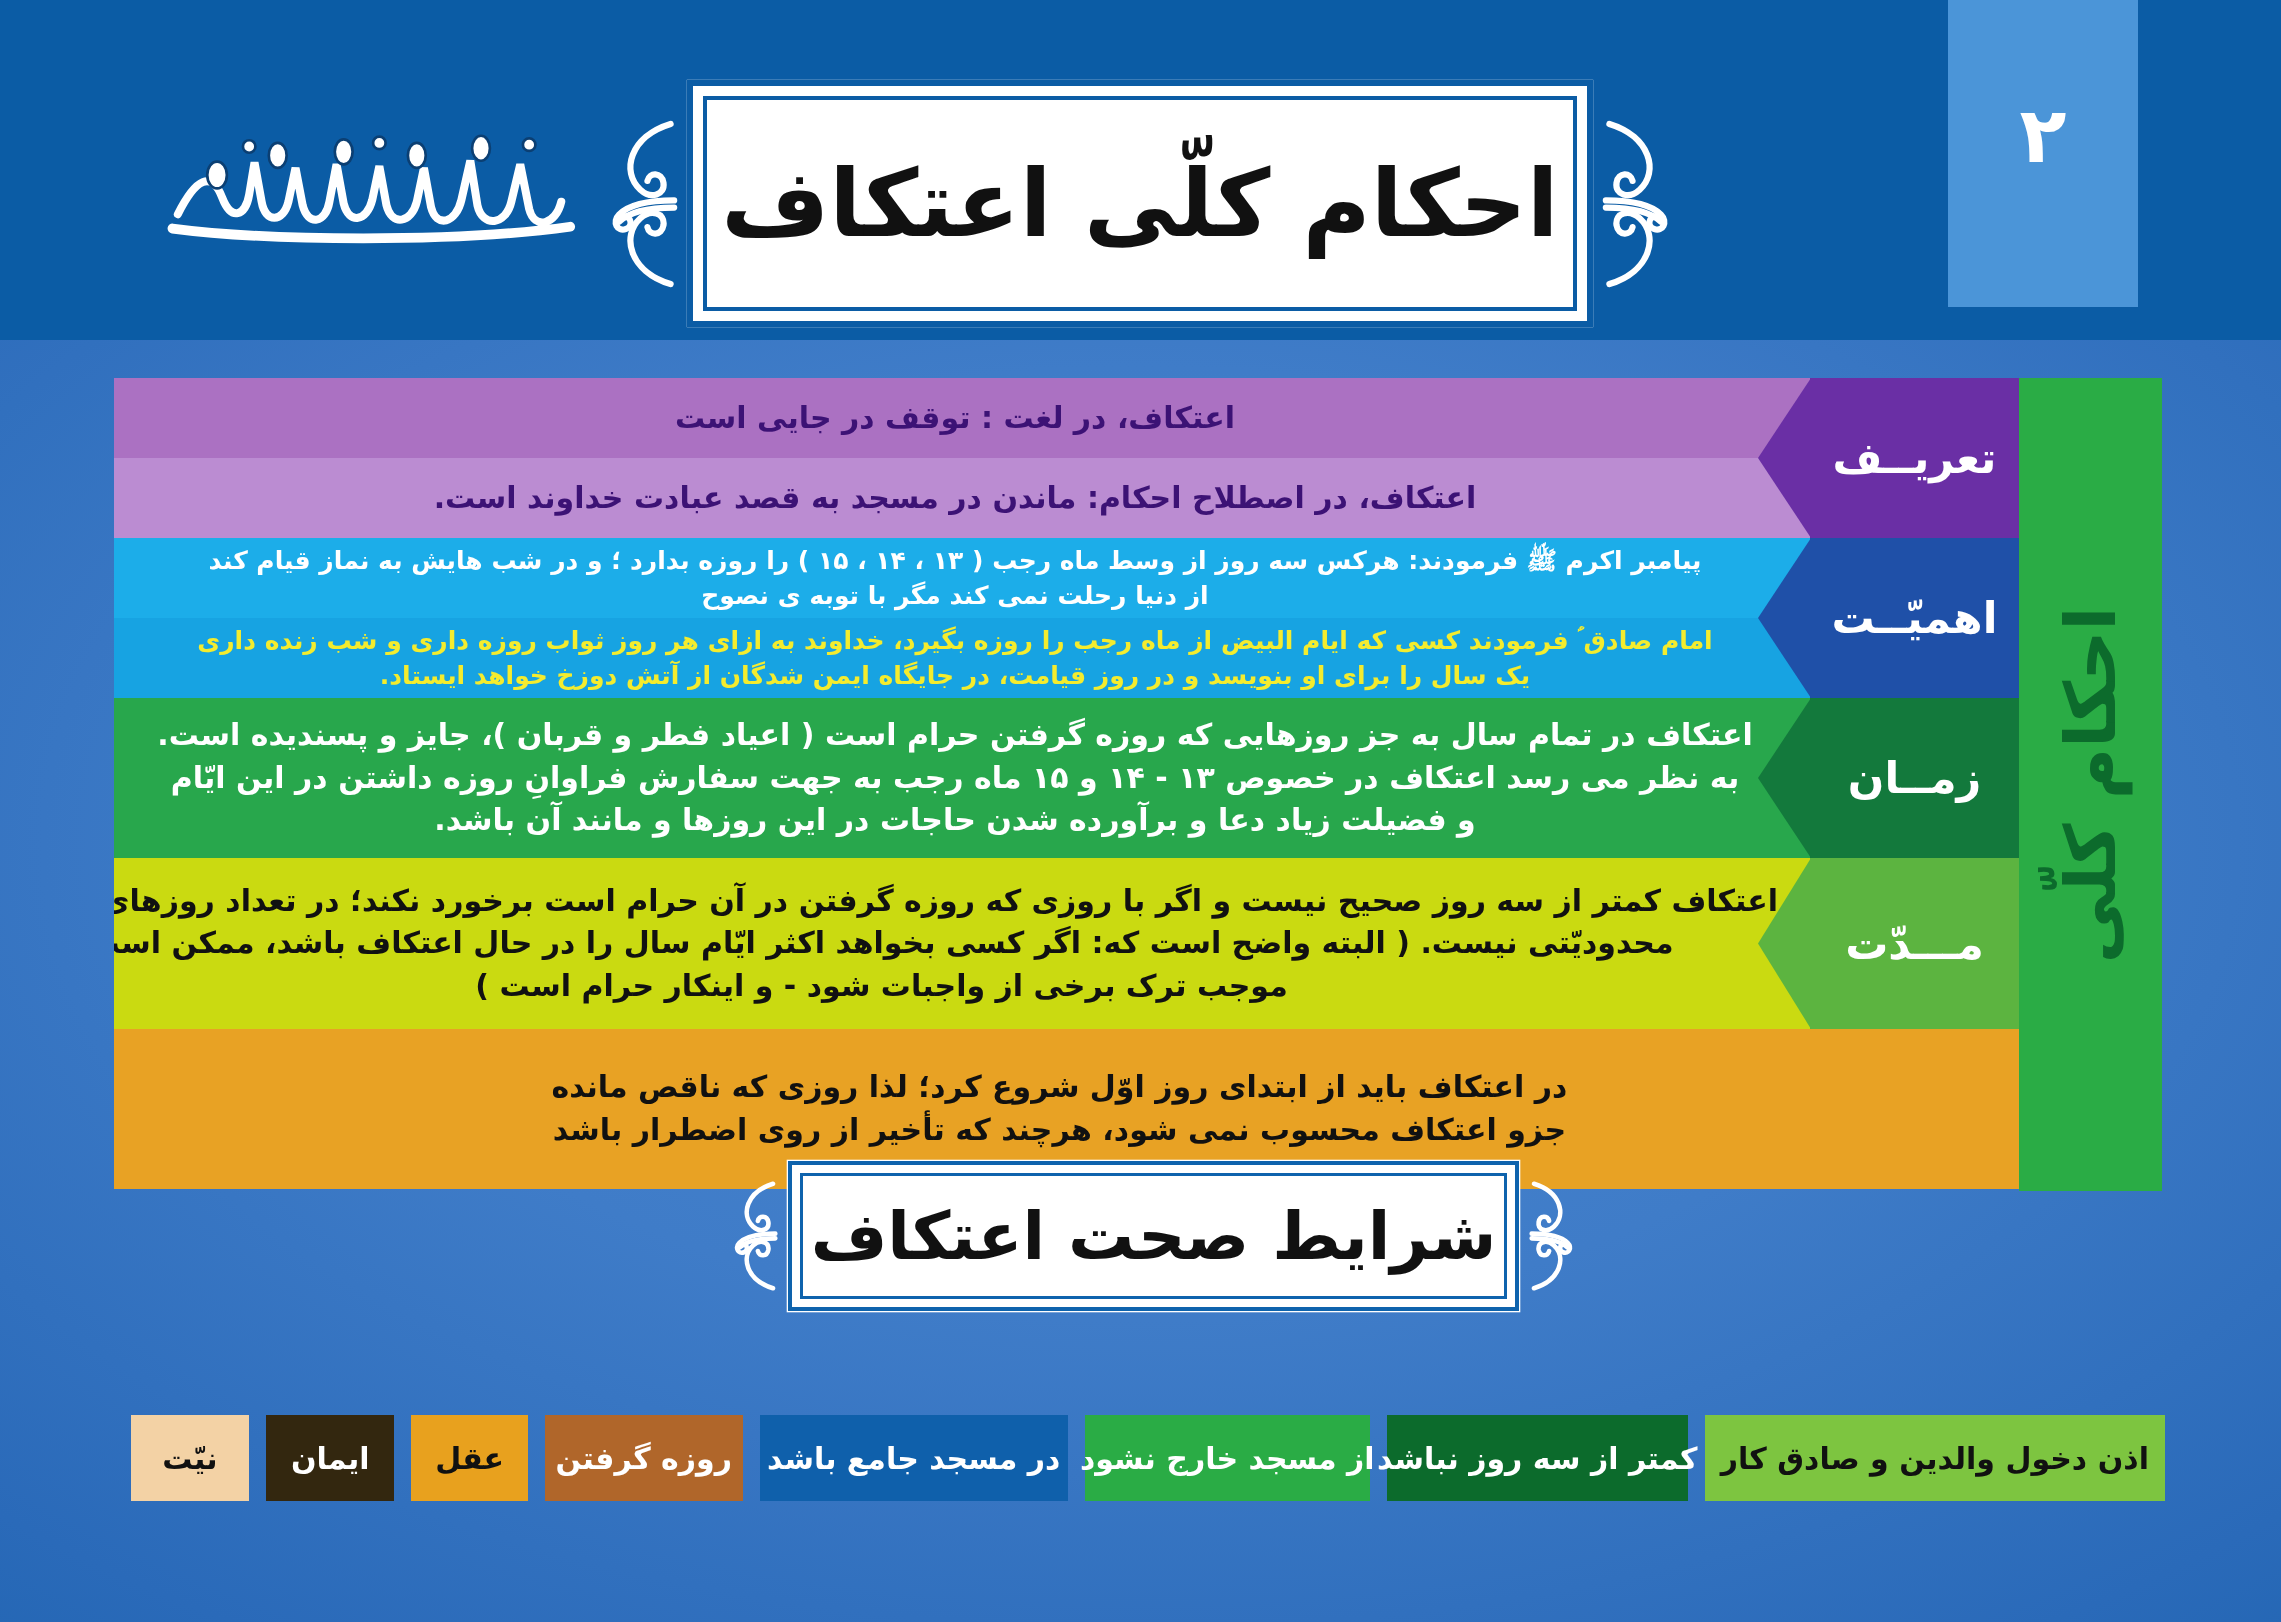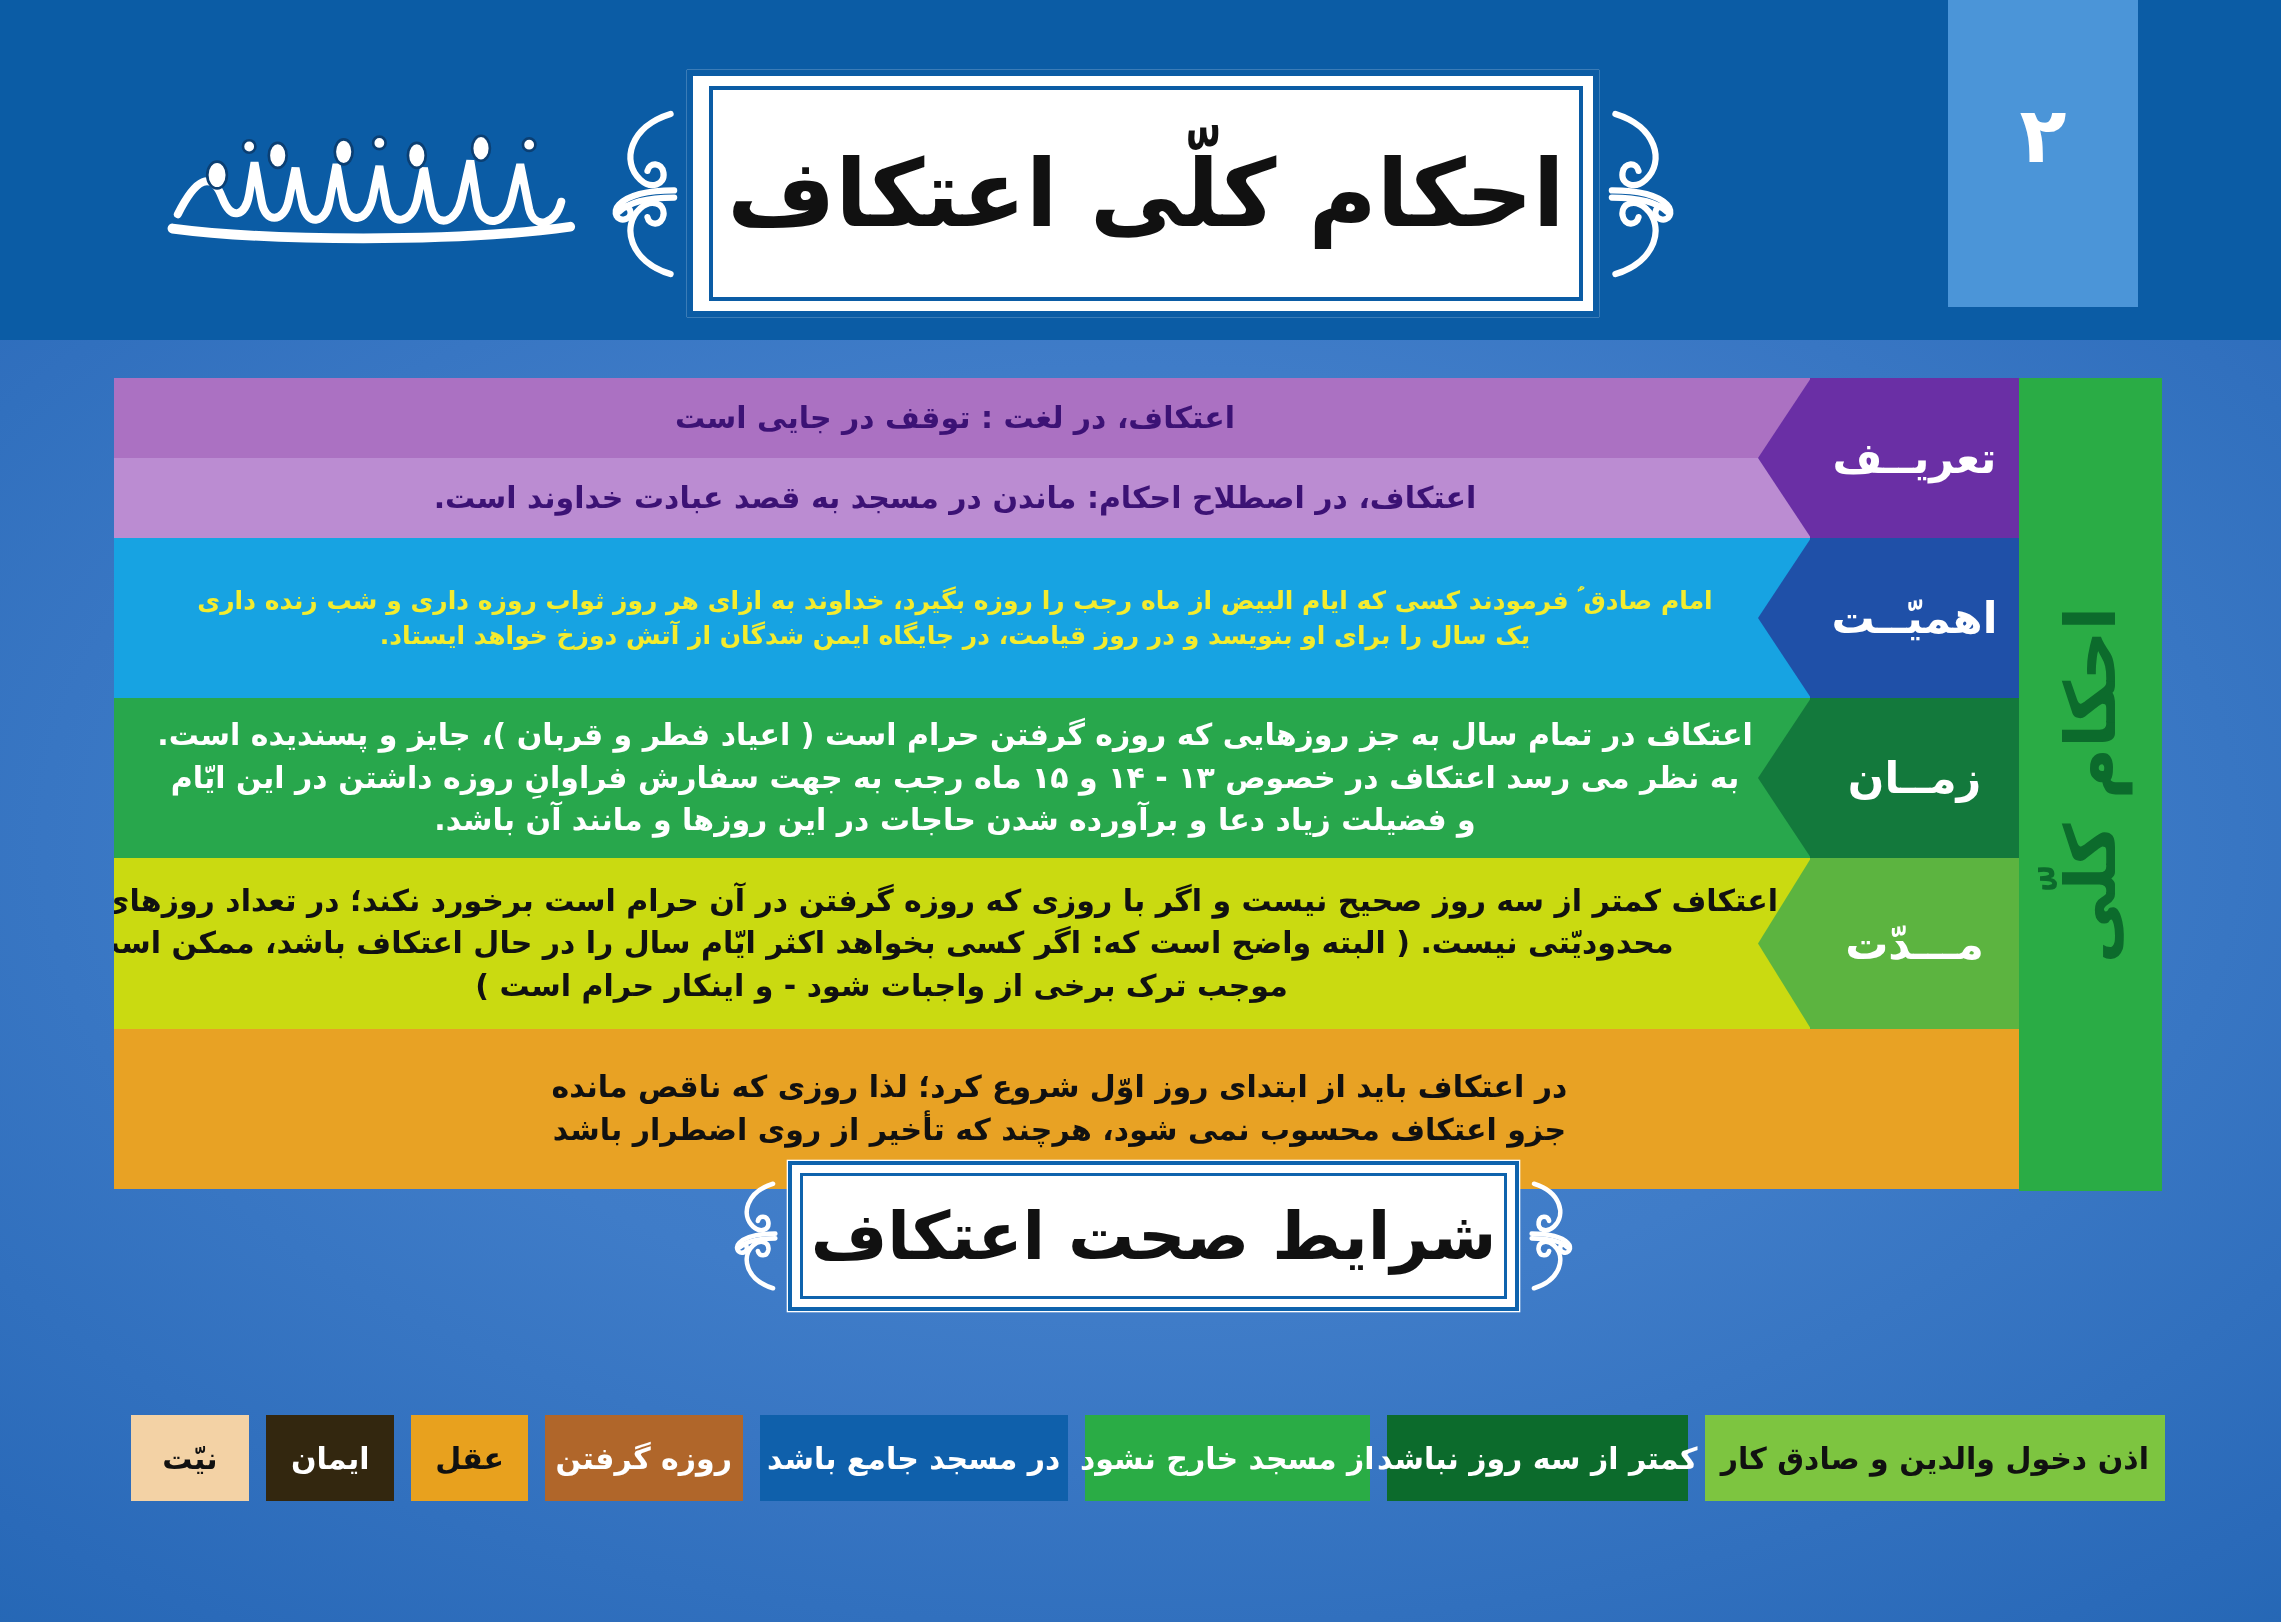--- a/index.html
+++ b/index.html
@@ -28,26 +28,26 @@
     position:absolute;right:143px;top:0;width:190px;height:307px;
     background:#4b95d8;
     display:flex;align-items:center;justify-content:center;
     color:#ffffff;font-size:77px;font-weight:bold;
     line-height:1;
     padding-bottom:36px;box-sizing:border-box;
   }
 
   
   .title-plaque{
-    position:absolute;left:693px;top:76px;width:882px;height:223px;
+    position:absolute;left:693px;top:86px;width:882px;height:223px;
     background:#ffffff;
     border:6.2px solid #ffffff;
     outline:6.2px solid #0b5ca5;
     box-shadow:0 0 0 6.2px #ffffff;
-    display:flex;align-items:center;justify-content:center;padding-left:6px;
+    display:flex;align-items:center;justify-content:center;
   }
   .title-plaque .inner{
     width:calc(100% - 16px);height:calc(100% - 16px);
     border:4.5px solid #0b5ca5;
     display:flex;align-items:center;justify-content:center;
     background:#ffffff;
   }
   .title-text{
     font-size:93px;font-weight:bold;color:#111111;
     letter-spacing:-0.9px;white-space:nowrap;
@@ -254,20 +254,24 @@
           </div>
           <div class="subrow sub-b" style="flex:1">
             <div class="line">اعتکاف، در اصطلاح احکام: ماندن در مسجد به قصد عبادت خداوند است.</div>
           </div>
         </div>
       </div>
 
       <div class="row r-imp">
         <div class="label-cell">اهمیّــت</div>
         <div class="body-cell">
+          <div class="subrow sub-a" style="flex:1">
+            <div class="line">پیامبر اکرم ﷺ فرمودند: هرکس سه روز از وسط ماه رجب ( ۱۳ ، ۱۴ ، ۱۵ ) را روزه بدارد ؛ و در شب هایش به نماز قیام کند</div>
+            <div class="line">از دنیا رحلت نمی کند مگر با توبه ی نصوح</div>
+          </div>
           <div class="subrow sub-b" style="flex:1">
             <div class="line">امام صادق ؑ فرمودند کسی که ایام البیض از ماه رجب را روزه بگیرد، خداوند به ازای هر روز ثواب روزه داری و شب زنده داری</div>
             <div class="line">یک سال را برای او بنویسد و در روز قیامت، در جایگاه ایمن شدگان از آتش دوزخ خواهد ایستاد.</div>
           </div>
         </div>
       </div>
 
       <div class="row r-time">
         <div class="label-cell">زمــان</div>
         <div class="body-cell">

